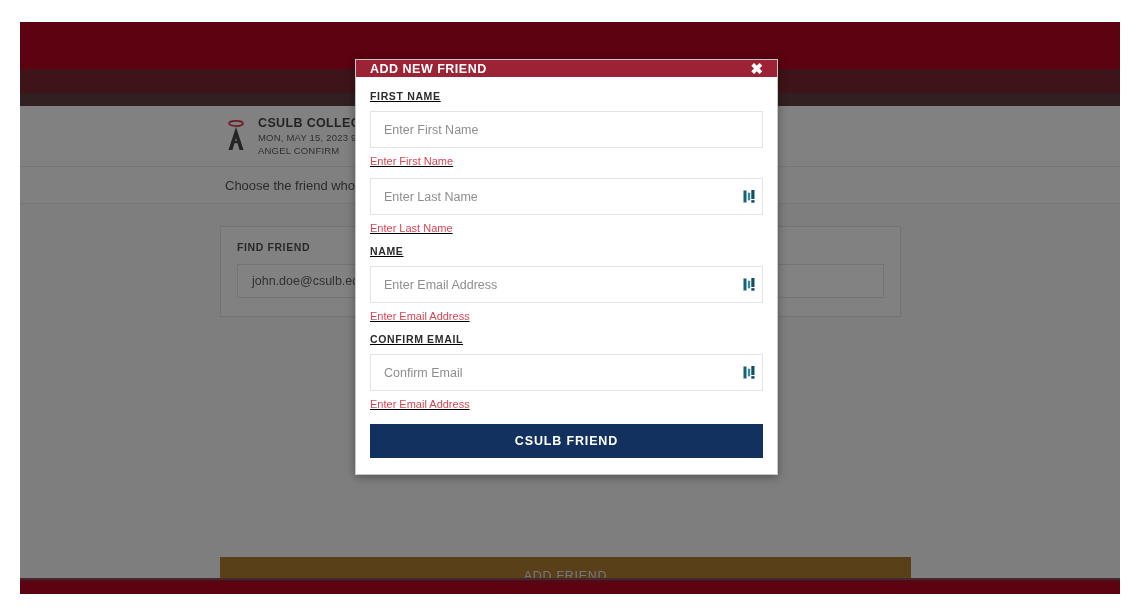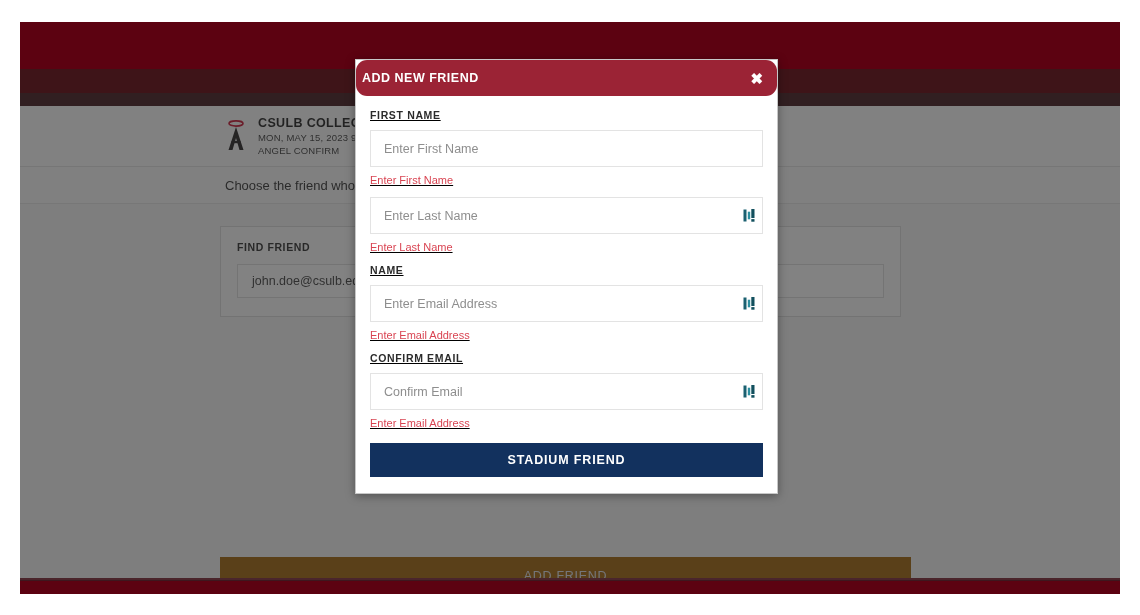--- a/index.html
+++ b/index.html
@@ -176,27 +176,26 @@
     left: 355px;
     top: 59px;
     width: 423px;
     background: #ffffff;
     box-shadow: 0 2px 9px rgba(0,0,0,0.35);
     box-sizing: border-box;
     border: 1px solid #c7c7c7;
   }
   .modal-header {
     background: #9b2335;
-    height: 36px;
+    height: 17px;
     display: flex;
     align-items: center;
     justify-content: space-between;
-    padding: 0 13px 0 6px;
-    box-sizing: border-box;
-    border-radius: 11px;
+    padding: 0 13px 0 14px;
+    box-sizing: border-box;
   }
   .modal-title {
     color: #ffffff;
     font-size: 12.5px;
     font-weight: bold;
     letter-spacing: 0.5px;
   }
   .modal-close {
     color: #ffffff;
     font-size: 15px;
@@ -374,17 +373,17 @@
               <rect x="0.5" y="1" width="3" height="12" fill="#1b6070"></rect>
               <rect x="4.8" y="3.2" width="2.4" height="7.6" fill="#2c8fa0"></rect>
               <rect x="8.3" y="0.5" width="3.2" height="9" fill="#12505e"></rect>
               <rect x="8.3" y="10.6" width="3.2" height="2.6" fill="#12505e"></rect>
             </svg>
           </span>
         </div>
         <div class="field-error">Enter Email Address</div>
       </div>
 
-      <button class="create-friend-btn">STADIUM FRIEND</button>
+      <button class="create-friend-btn">CSULB FRIEND</button>
     </div>
   </div>
 
 </div>
 
 </body></html>

